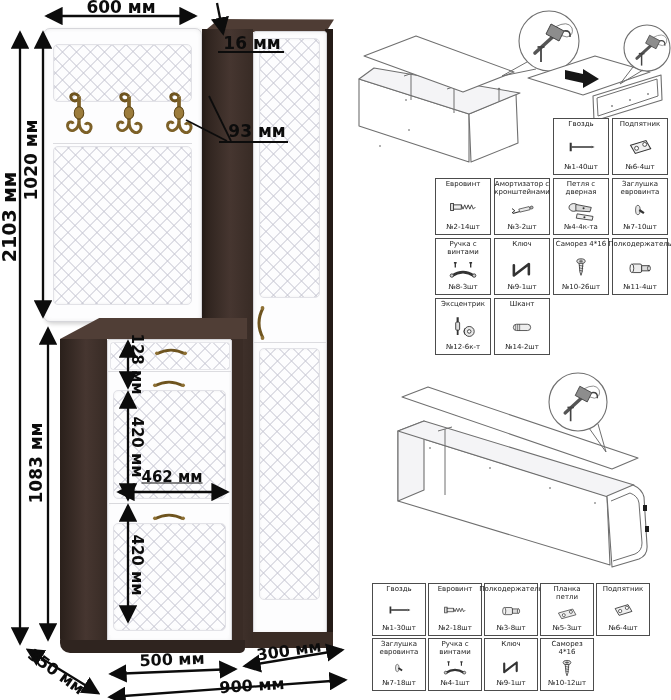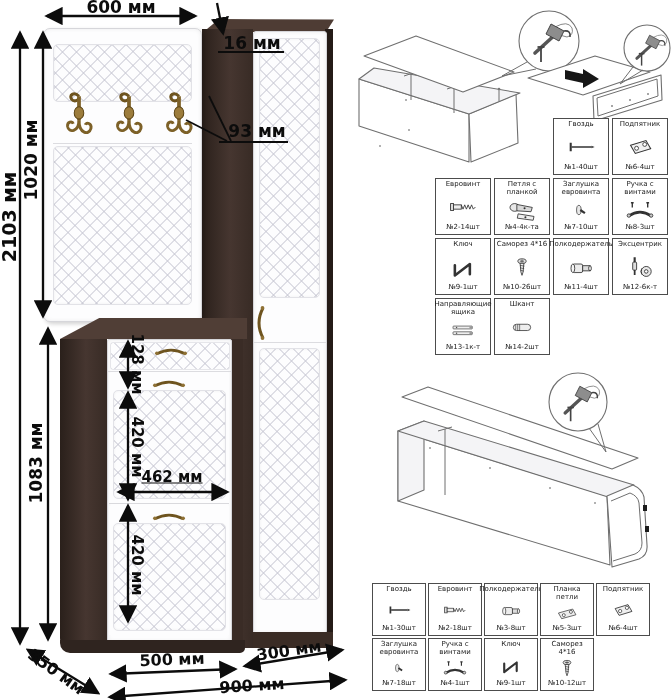--- a/index.html
+++ b/index.html
@@ -327,21 +327,28 @@
         <span class="pqty">№6-4шт</span>
       </div>
     <div class="cell">
         <span class="pname">Евровинт</span>
         <svg class="picon" width="32" height="24" viewBox="0 0 36 28">
           <use href="#sym-confirmat"></use>
         </svg>
         <span class="pqty">№2-14шт</span>
       </div>
     <div class="cell">
-        <span class="pname">Петля с планкой</span>
+        <span class="pname">Амортизатор с кронштейнами</span>
+        <svg class="picon" width="32" height="20" viewBox="0 0 36 28">
+          <use href="#sym-gas"></use>
+        </svg>
+        <span class="pqty">№3-2шт</span>
+      </div>
+    <div class="cell">
+        <span class="pname">Петля с дверная</span>
         <svg class="picon" width="32" height="24" viewBox="0 0 36 28">
           <use href="#sym-hinge"></use>
         </svg>
         <span class="pqty">№4-4к-та</span>
       </div>
     <div class="cell">
         <span class="pname">Заглушка евровинта</span>
         <svg class="picon" width="30" height="20" viewBox="0 0 36 28">
           <use href="#sym-cap"></use>
         </svg>
@@ -376,27 +383,20 @@
         <span class="pqty">№11-4шт</span>
       </div>
     <div class="cell">
         <span class="pname">Эксцентрик</span>
         <svg class="picon" width="32" height="26" viewBox="0 0 36 28">
           <use href="#sym-cam"></use>
         </svg>
         <span class="pqty">№12-6к-т</span>
       </div>
     <div class="cell">
-        <span class="pname">Направляющие ящика</span>
-        <svg class="picon" width="34" height="20" viewBox="0 0 36 28">
-          <use href="#sym-slides"></use>
-        </svg>
-        <span class="pqty">№13-1к-т</span>
-      </div>
-    <div class="cell">
         <span class="pname">Шкант</span>
         <svg class="picon" width="32" height="22" viewBox="0 0 36 28">
           <use href="#sym-dowel"></use>
         </svg>
         <span class="pqty">№14-2шт</span>
       </div>
   </div>
 
   <div class="ptable t2">
     <div class="cell">

